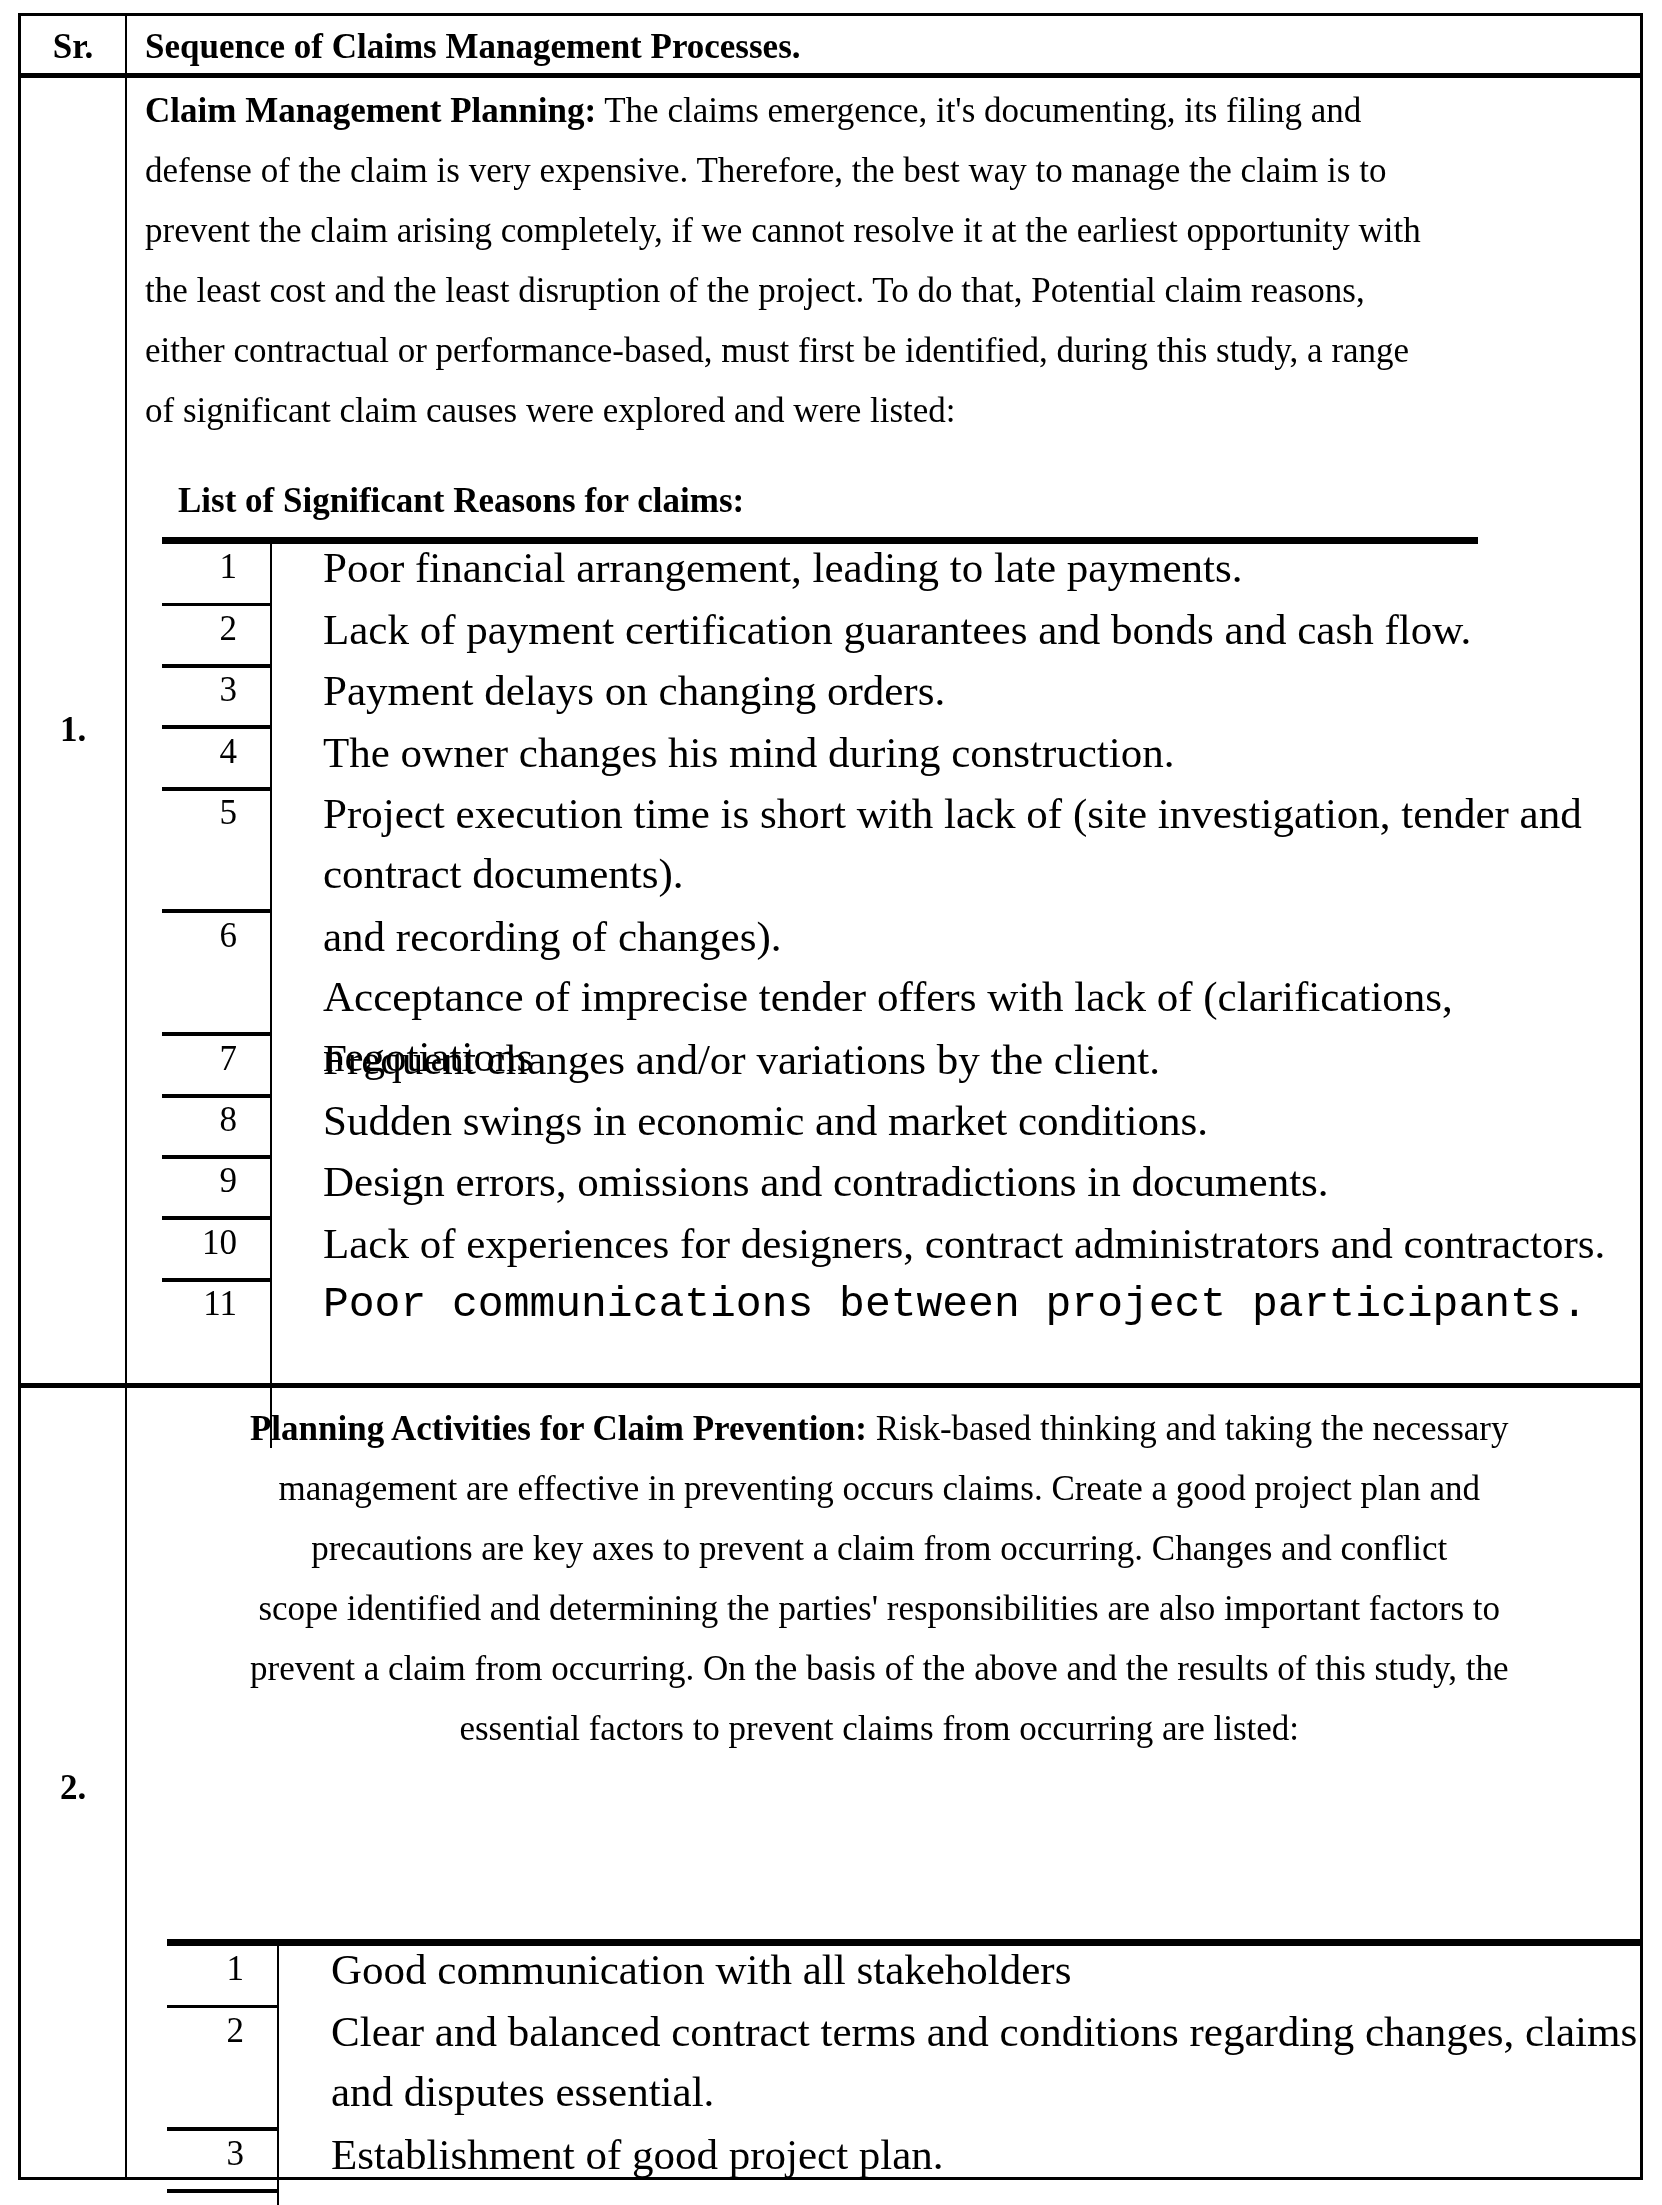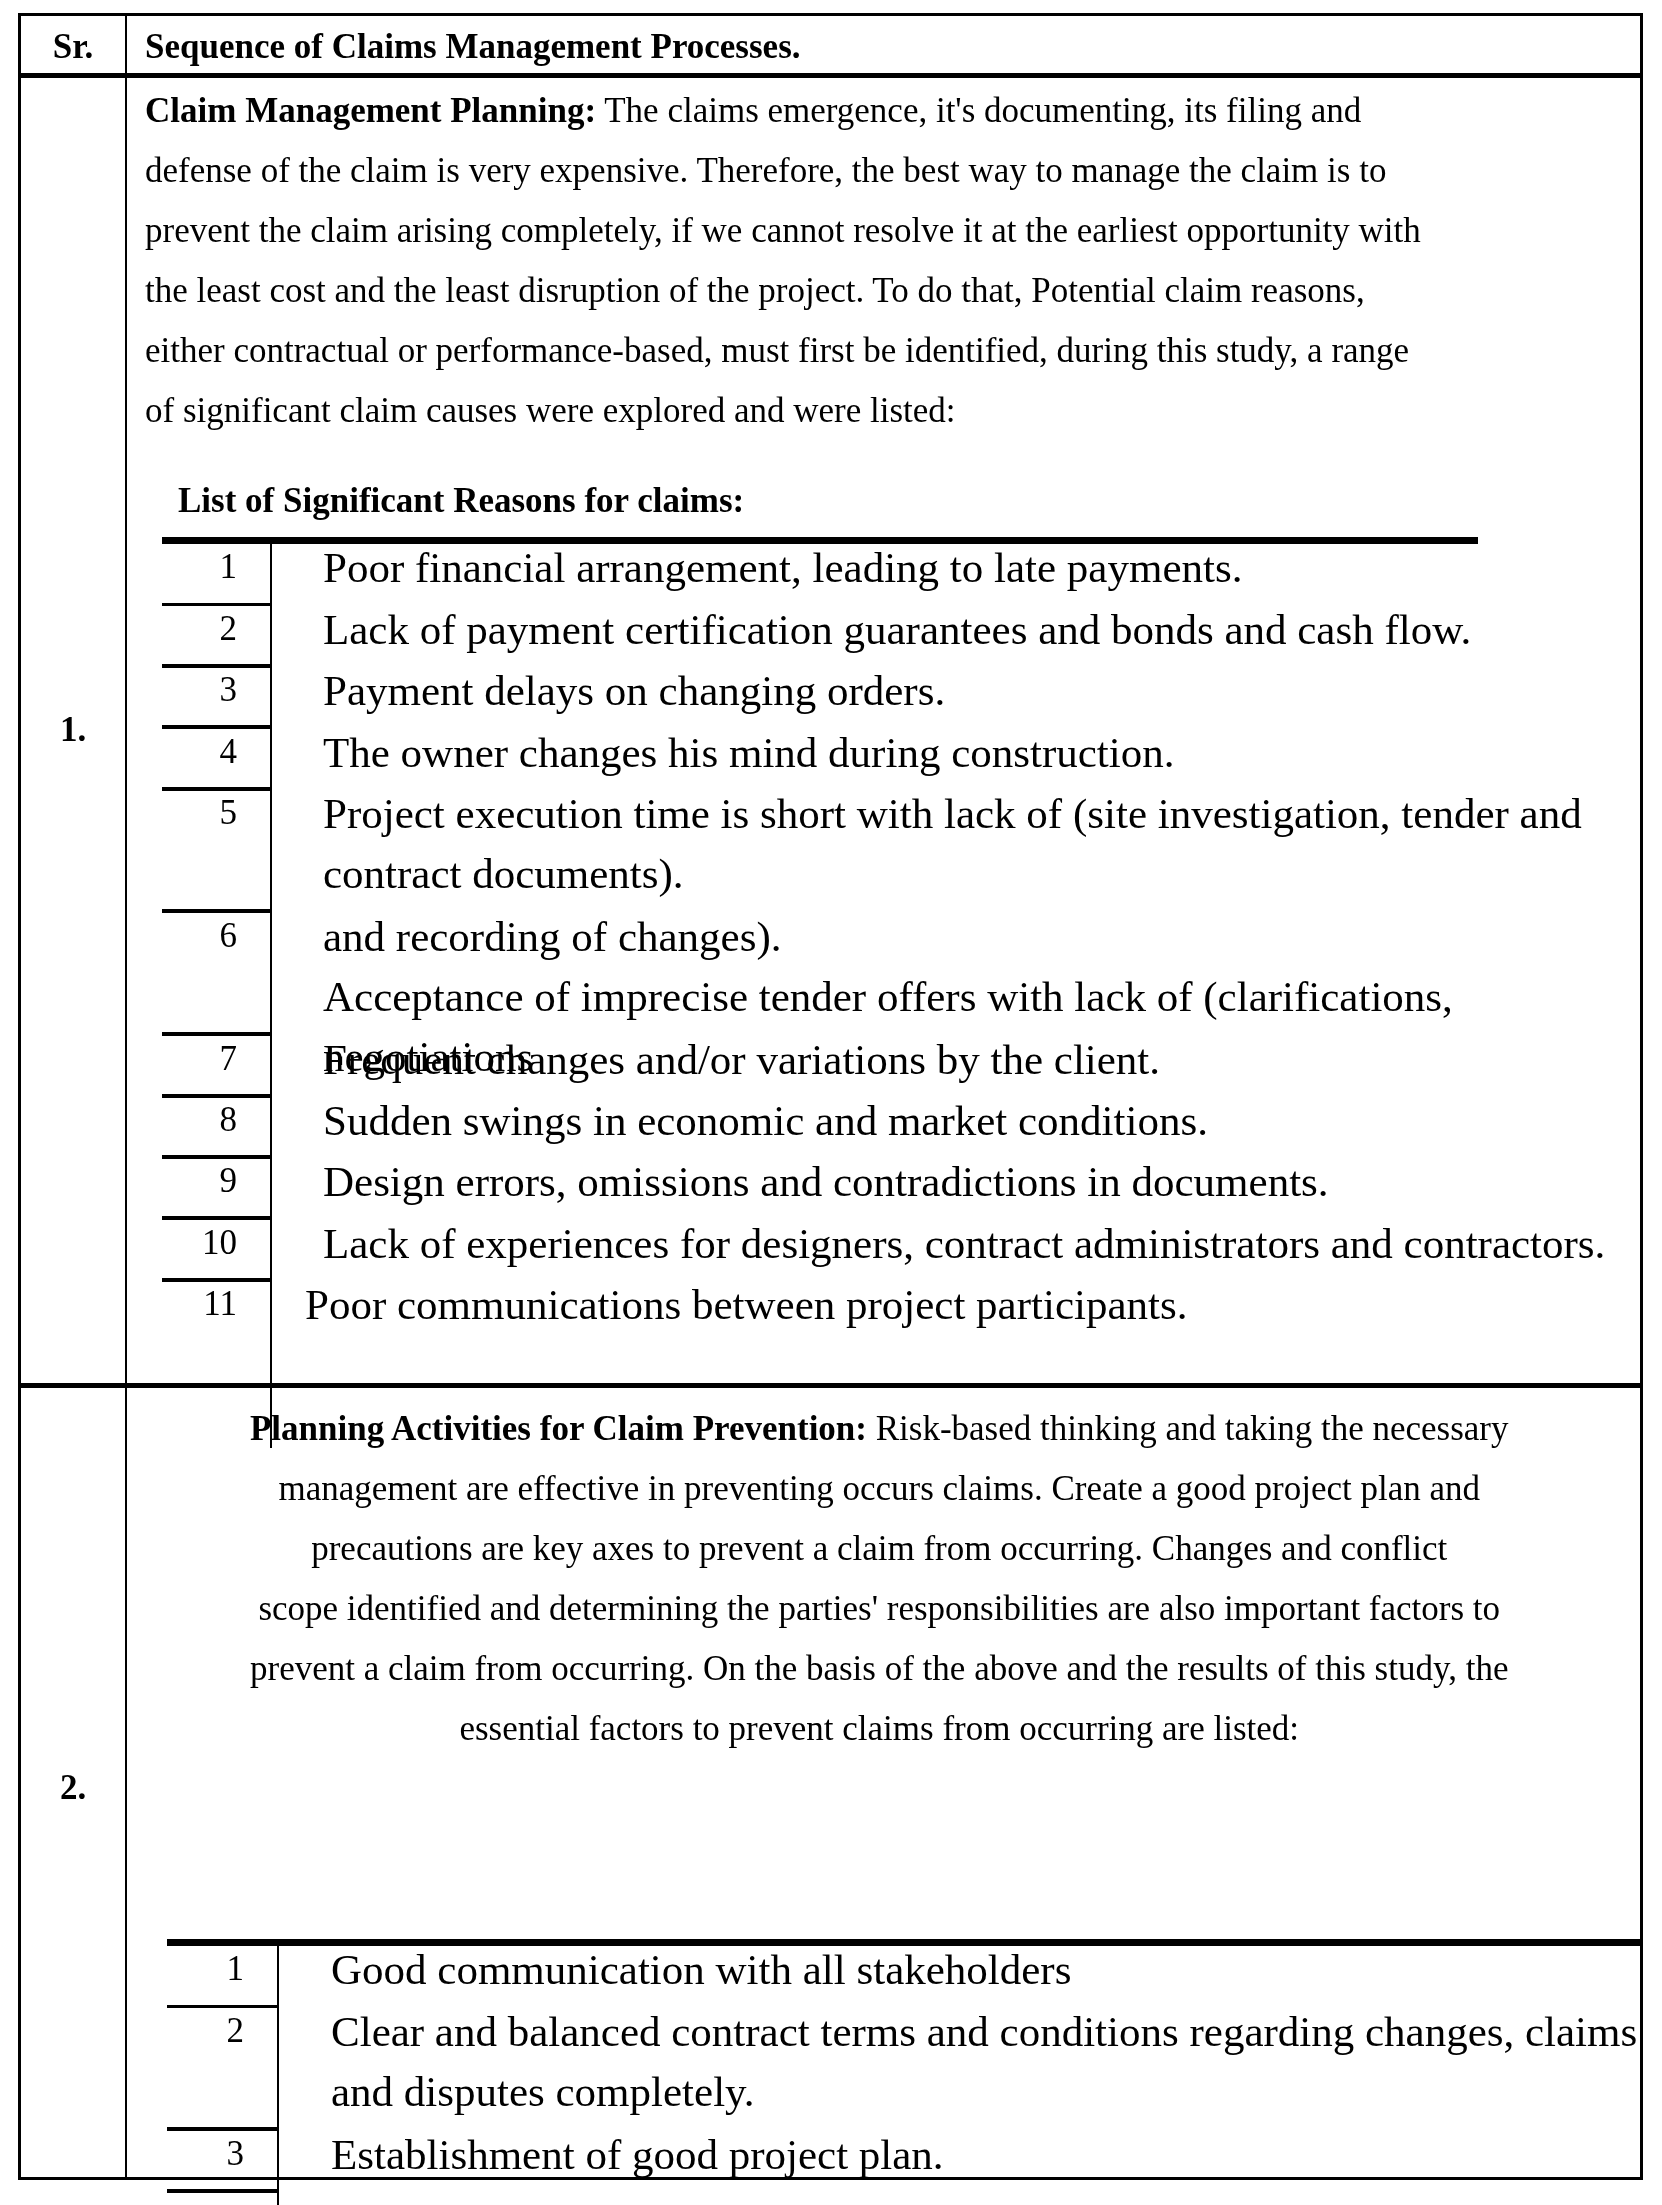--- a/index.html
+++ b/index.html
@@ -118,21 +118,21 @@
       </div>
       <div class="item" style="top: 681px;">
         <div class="num" style="left: 0px; width: 75px; top: 4.4px;">10</div>
         <div class="txt" style="left: 161px; top: -4.4px; width: 1325px;">
           <div>Lack of experiences for designers, contract administrators and contractors.</div>
         </div>
         <div class="sep" style="top: 60px; width: 108px;"></div>
       </div>
       <div class="item" style="top: 742px;">
         <div class="num" style="left: 0px; width: 75px; top: 4.4px;">11</div>
-        <div class="txt" style="left: 143px; top: -4.4px; width: 1325px;">
+        <div class="txt" style="left: 161px; top: -4.4px; width: 1325px; font-family: Liberation Mono, monospace;">
           <div>Poor communications between project participants.</div>
         </div>
       </div>
       <div class="numcol-line" style="left: 108px; top: 5.3px; height: 905px;"></div>
     </div>
 
   <div class="hline" style="top:1367px;"></div>
 
   <div class="sr-num" style="top:1752px;">2.</div>
   <div class="para" id="para1" style="top:1383px;text-align:center;">
@@ -149,21 +149,21 @@
         <div class="num" style="left: 0px; width: 77px; top: 4.4px;">1</div>
         <div class="txt" style="left: 164px; top: -4.4px; width: 1325px;">
           <div>Good communication with all stakeholders</div>
         </div>
         <div class="sep" style="top: 60px; width: 110px;"></div>
       </div>
       <div class="item" style="top: 67px;">
         <div class="num" style="left: 0px; width: 77px; top: 4.4px;">2</div>
         <div class="txt" style="left: 164px; top: -4.4px; width: 1325px;">
           <div>Clear and balanced contract terms and conditions regarding changes, claims</div>
-          <div>and disputes completely.</div>
+          <div>and disputes essential.</div>
         </div>
         <div class="sep" style="top: 121px; width: 110px;"></div>
       </div>
       <div class="item" style="top: 190px;">
         <div class="num" style="left: 0px; width: 77px; top: 4.4px;">3</div>
         <div class="txt" style="left: 164px; top: -4.4px; width: 1325px;">
           <div>Establishment of good project plan.</div>
         </div>
         <div class="sep" style="top: 60px; width: 110px;"></div>
       </div>

